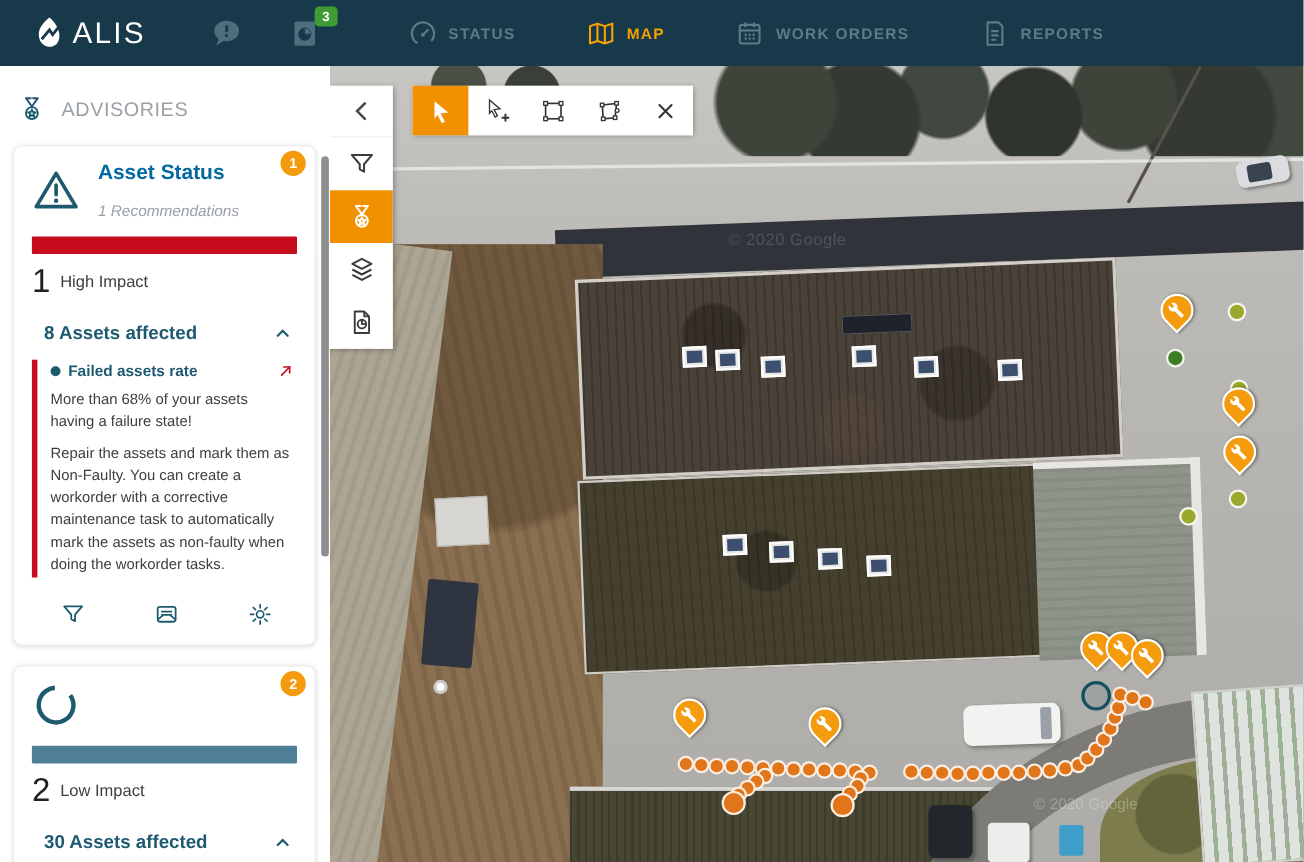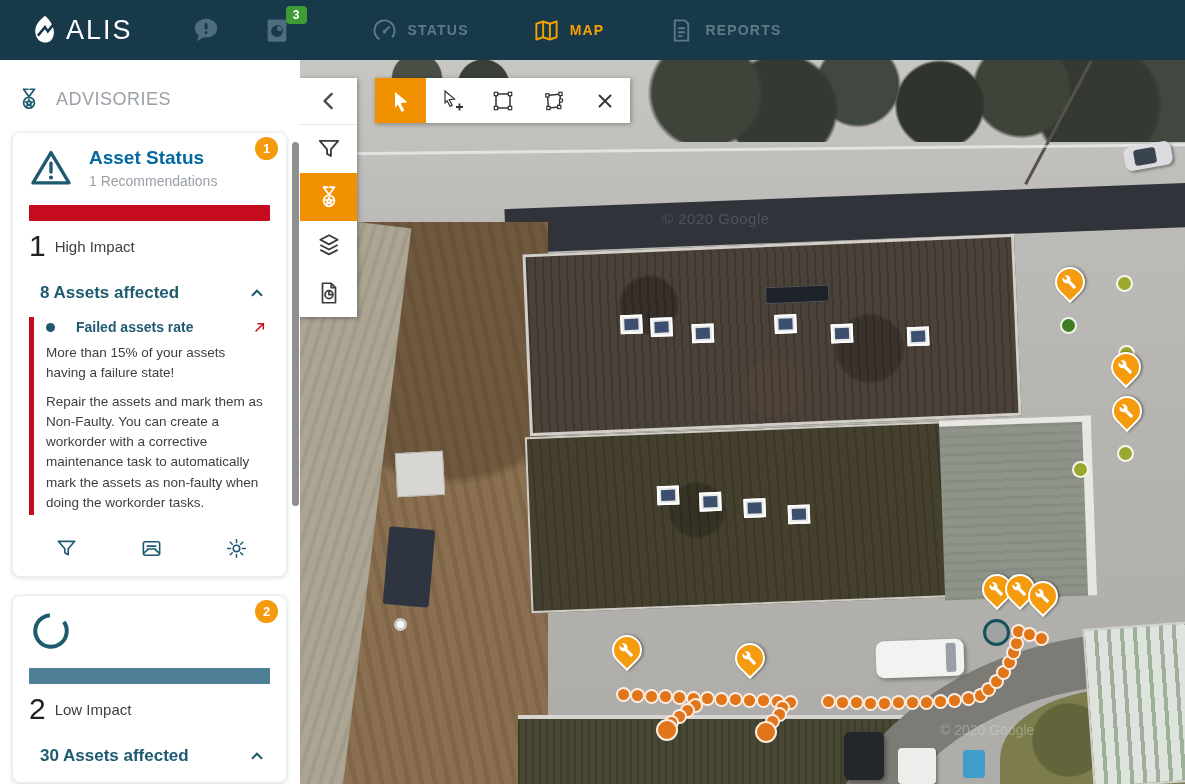--- a/index.html
+++ b/index.html
@@ -20,30 +20,30 @@
   
   .sidebar { position:absolute; top:60px; left:0; width:300px; height:724px; background:#fff; z-index:40; overflow:hidden; }
   .sb-header { display:flex; align-items:center; gap:14px; padding:26px 16px 18px 16px; }
   .sb-header svg { width:26px; height:26px; }
   .sb-title { color:#9AA0A6; font-size:18px; letter-spacing:.5px; }
   .card { position:relative; margin:2px 13px 18px 12px; background:#fff; border:1px solid #ececec; border-radius:8px; box-shadow:0 1px 5px rgba(0,0,0,.14); padding:14px 16px 16px 16px; }
   .badge { position:absolute; top:4px; right:8px; width:23px; height:23px; border-radius:50%; background:#F49B0D; color:#fff; font-size:13px; font-weight:bold; display:flex; align-items:center; justify-content:center; }
   .card-head { display:flex; align-items:center; gap:16px; }
   .card-head svg { width:44px; height:42px; flex:none; }
   .card-title { color:#0369a1; font-size:19px; font-weight:bold; }
-  .card-sub { color:#9AA0A6; font-size:14px; margin-top:4px; }
+  .card-sub { color:#9AA0A6; font-size:14px; margin-top:14px;font-style:italic; }
   .impact-bar { height:16px; margin-top:16px; border-radius:1px; }
   .impact-row { display:flex; align-items:center; gap:9px; margin-top:10px; }
   .impact-n { font-size:30px; color:#212121; line-height:1; }
   .impact-label { font-size:15px; color:#3C4043; }
   .assets-row { display:flex; align-items:center; justify-content:space-between; margin-top:22px; padding:0 4px 0 11px; cursor:pointer; }
   .assets-label { color:#1D5A70; font-size:17px; font-weight:600; }
   .assets-row svg { width:18px; height:18px; }
   .advisory { margin-top:14px; border-left:5px solid #C60B1E; padding:2px 2px 2px 12px; }
-  .adv-head { display:flex; align-items:center; gap:21px; }
+  .adv-head { display:flex; align-items:center; gap:7px; }
   .adv-bullet { width:9px; height:9px; border-radius:50%; background:#1D5A70; flex:none; }
   .adv-title { color:#1D5A70; font-size:14px; font-weight:bold; flex:1; }
   .adv-head svg { width:16px; height:16px; }
   .adv-p { font-size:13.5px; color:#3C4043; line-height:1.5; margin-top:8px; }
   .card-actions { display:flex; justify-content:space-between; align-items:center; margin-top:22px; padding:0 22px 0 26px; }
   .card-actions svg { width:23px; height:23px; cursor:pointer; }
   .scroll-thumb { position:absolute; top:82px; right:1px; width:7px; height:364px; background:#8F8F8F; border-radius:4px; }
 
   
   .map { position:absolute; top:60px; left:300px; width:885px; height:724px; overflow:hidden; background:linear-gradient(180deg,#C8C6C2 0%,#BDBBB7 22%,#B4B2AE 60%,#AEaCA8 100%); }
@@ -163,20 +163,28 @@
       <span>STATUS</span>
     </div>
     <div class="nav-item active">
       <svg viewBox="0 0 24 24" fill="none" stroke="currentColor" stroke-width="1.7" stroke-linejoin="round">
         <path d="M3 6l6-2 6 2 6-2v14l-6 2-6-2-6 2z"></path>
         <path d="M9 4v14M15 6v14"></path>
       </svg>
       <span>MAP</span>
     </div>
     <div class="nav-item">
+      <svg viewBox="0 0 24 24" fill="none" stroke="currentColor" stroke-width="1.7">
+        <rect x="4" y="5" width="16" height="15" rx="2"></rect>
+        <path d="M4 9.5h16M8.5 3v4M15.5 3v4"></path>
+        <path d="M8 13h1.6M11.2 13h1.6M14.4 13h1.6M8 16h1.6M11.2 16h1.6M14.4 16h1.6" stroke-width="1.9"></path>
+      </svg>
+      <span>WORK ORDERS</span>
+    </div>
+    <div class="nav-item">
       <svg viewBox="0 0 24 24" fill="none" stroke="currentColor" stroke-width="1.7" stroke-linejoin="round">
         <path d="M6 3h9l3 3v15H6z"></path>
         <path d="M9 10h6M9 13.5h6M9 17h4"></path>
       </svg>
       <span>REPORTS</span>
     </div>
   </nav>
 </header>
 
 <aside class="sidebar">
@@ -215,21 +223,21 @@
     </div>
     <div class="advisory">
       <div class="adv-head">
         <span class="adv-bullet"></span>
         <span class="adv-title">Failed assets rate</span>
         <svg viewBox="0 0 24 24" fill="none" stroke="#C60B1E" stroke-width="2.2" stroke-linecap="round">
           <path d="M6 18L17 7"></path>
             <path d="M9 7h8v8"></path>
         </svg>
       </div>
-      <p class="adv-p">More than 15% of your assets having a failure state!</p>
+      <p class="adv-p">More than 68% of your assets having a failure state!</p>
       <p class="adv-p">Repair the assets and mark them as Non-Faulty. You can create a workorder with a corrective maintenance task to automatically mark the assets as non-faulty when doing the workorder tasks.</p>
     </div>
     <div class="card-actions">
       <svg viewBox="0 0 24 24" fill="none" stroke="#1D5A70" stroke-width="1.7" stroke-linejoin="round">
         <path d="M3.5 4.5h17l-6.7 7.8v6.2l-3.6-2v-4.2z"></path>
       </svg>
       <svg viewBox="0 0 24 24" fill="none" stroke="#1D5A70" stroke-width="1.7">
         <rect x="3.5" y="5" width="17" height="14" rx="2"></rect>
         <path d="M7.5 9.5h9M7.5 12.5h9" stroke-linecap="round"></path>
         <path d="M3.5 17l5-4M20.5 17l-5-4"></path>

